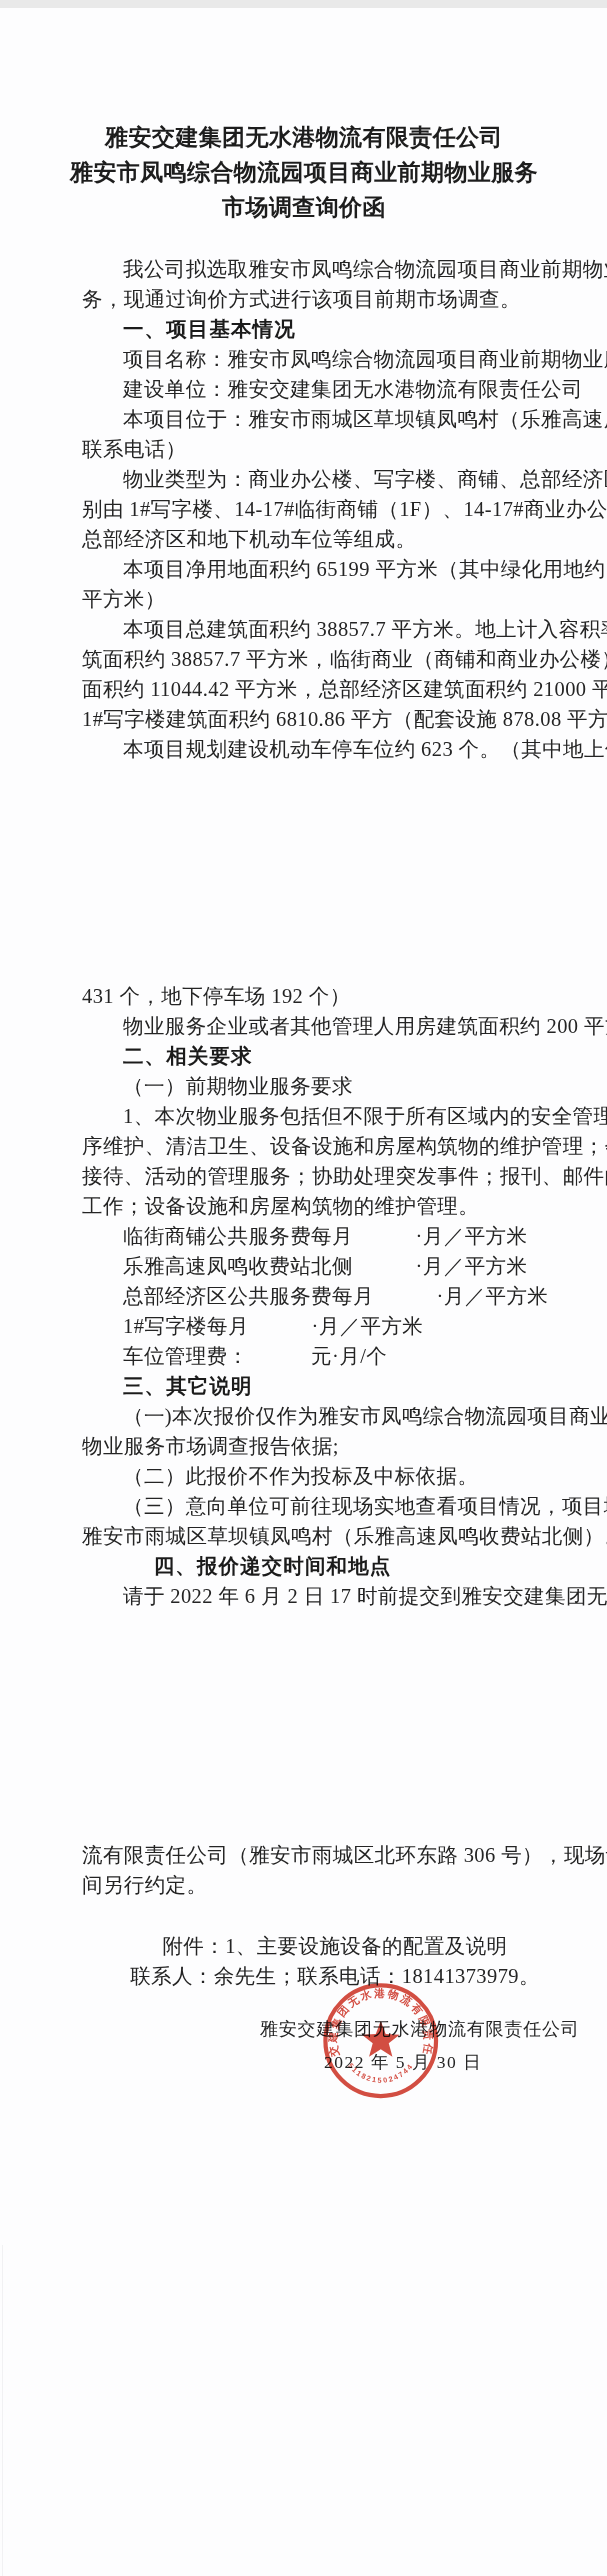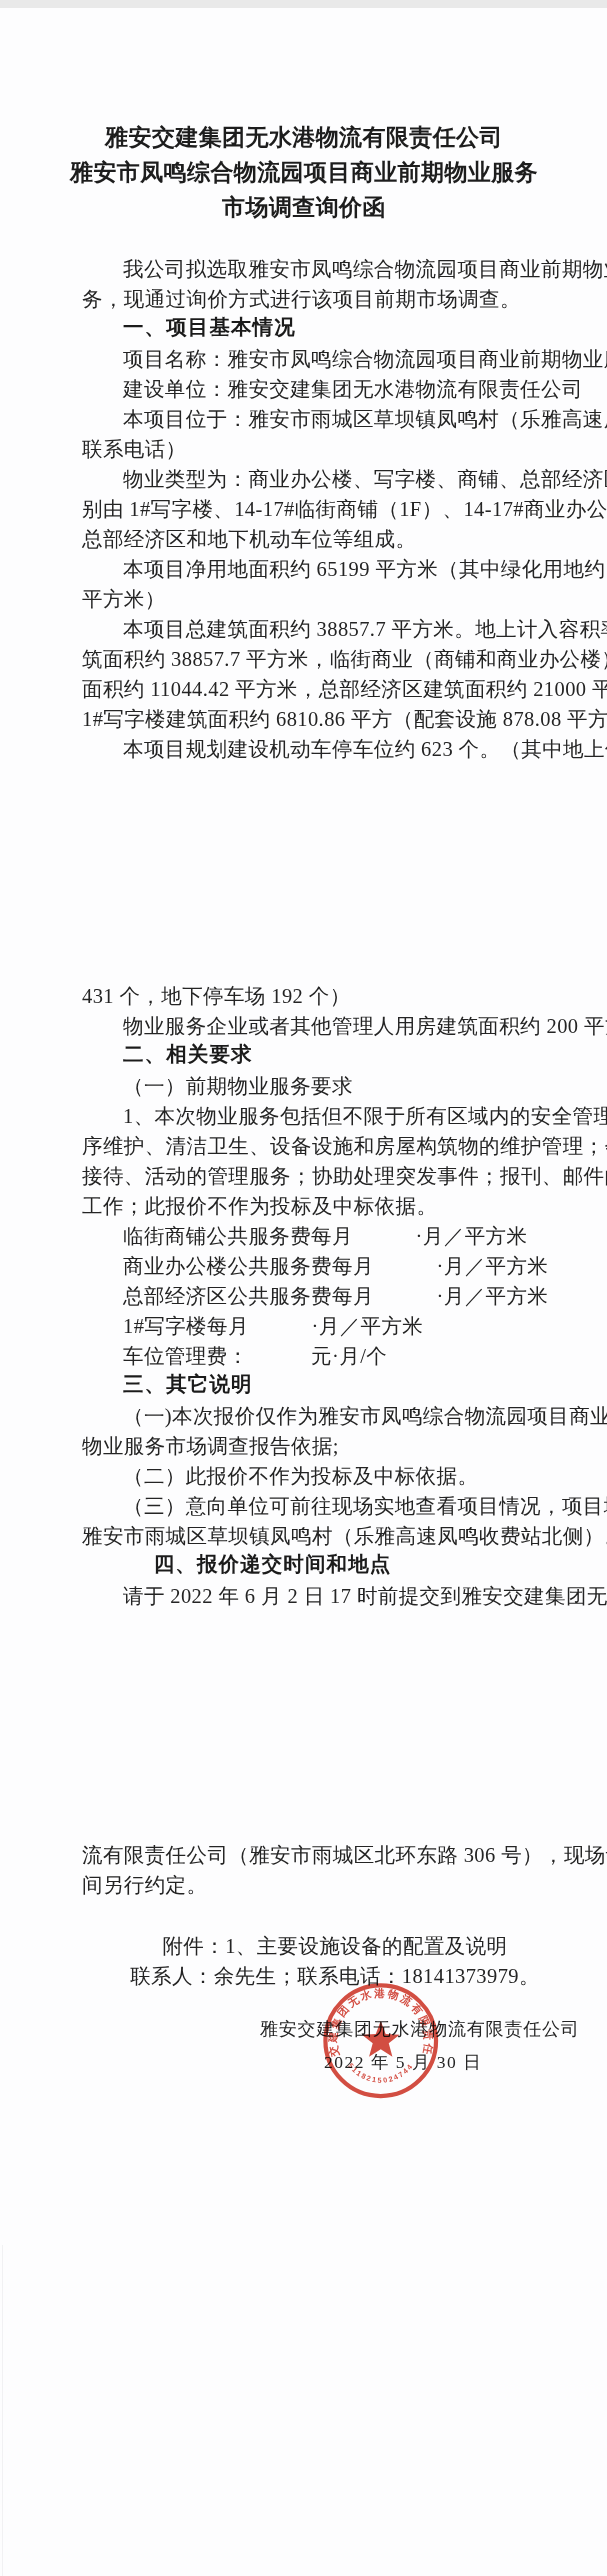--- a/index.html
+++ b/index.html
@@ -42,21 +42,21 @@
   .attach{ top:1923px; }
   .attach .ln{ line-height:30px; height:30px;text-align:center; }
   .ln{
     white-space:nowrap;
     letter-spacing:0.4px;
   }
   .indent{ text-indent:2em; }
   .indent3{ text-indent:3.5em; }
   .hd{
     font-weight:bold;
-    font-family:Liberation Mono, monospace;
+    font-family:Liberation Sans, sans-serif;
     letter-spacing:1.1px;
     color:#1b1b1b;
   }
   .signature-company{
     position:absolute;
     left:260px;
     top:2009px;
     font-size:18px;
     letter-spacing:0.8px;
     color:#242424;
@@ -124,23 +124,23 @@
   </div>
 
   <div class="page p2">
     <div class="ln">431 个，地下停车场 192 个）</div>
     <div class="ln indent">物业服务企业或者其他管理人用房建筑面积约 200 平方米；</div>
     <div class="ln indent hd">二、相关要求</div>
     <div class="ln indent">（一）前期物业服务要求</div>
     <div class="ln indent">1、本次物业服务包括但不限于所有区域内的安全管理、秩</div>
     <div class="ln">序维护、清洁卫生、设备设施和房屋构筑物的维护管理；会议室、</div>
     <div class="ln">接待、活动的管理服务；协助处理突发事件；报刊、邮件的收发</div>
-    <div class="ln">工作；此报价不作为投标及中标依据。</div>
+    <div class="ln">工作；设备设施和房屋构筑物的维护管理。</div>
     <div class="ln indent">临街商铺公共服务费每月　　　·月／平方米</div>
-    <div class="ln indent">商业办公楼公共服务费每月　　　·月／平方米</div>
+    <div class="ln indent">乐雅高速凤鸣收费站北侧　　　·月／平方米</div>
     <div class="ln indent">总部经济区公共服务费每月　　　·月／平方米</div>
     <div class="ln indent">1#写字楼每月　　　·月／平方米</div>
     <div class="ln indent">车位管理费：　　　元·月/个</div>
     <div class="ln indent hd">三、其它说明</div>
     <div class="ln indent">（一)本次报价仅作为雅安市凤鸣综合物流园项目商业前期</div>
     <div class="ln">物业服务市场调查报告依据;</div>
     <div class="ln indent">（二）此报价不作为投标及中标依据。</div>
     <div class="ln indent">（三）意向单位可前往现场实地查看项目情况，项目地点：</div>
     <div class="ln">雅安市雨城区草坝镇凤鸣村（乐雅高速凤鸣收费站北侧）。</div>
     <div class="ln indent3 hd">四、报价递交时间和地点</div>

